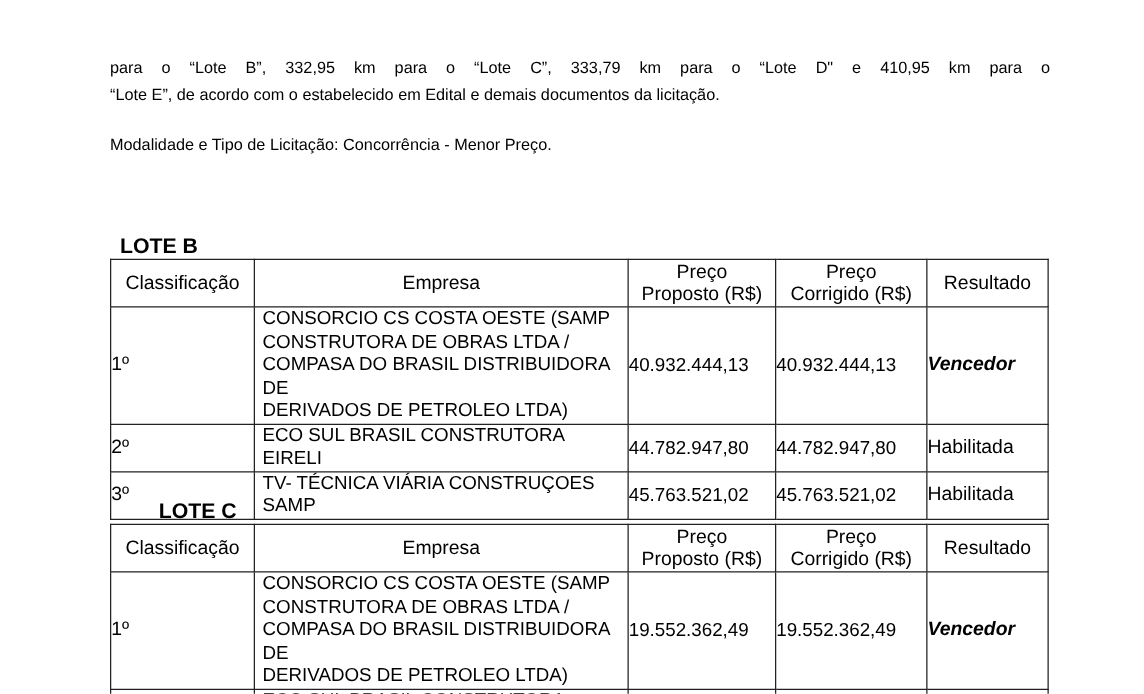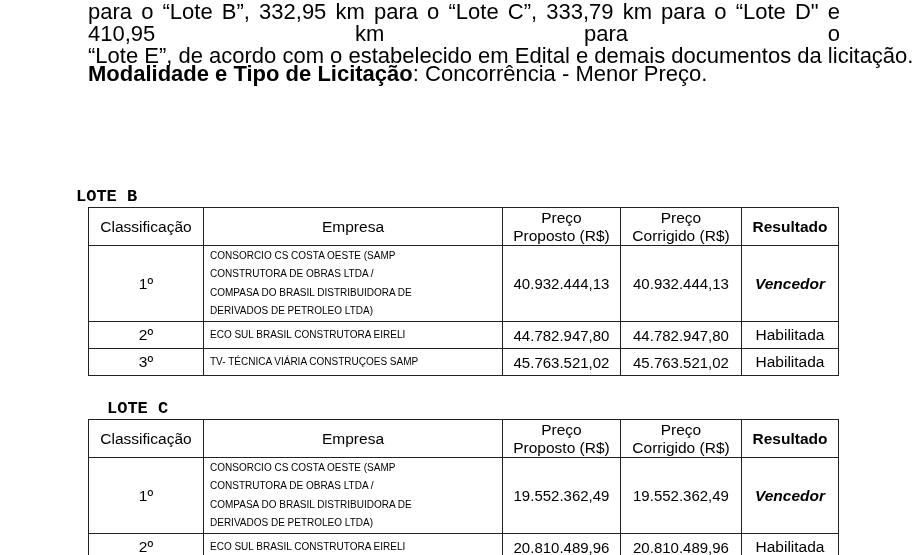--- a/index.html
+++ b/index.html
@@ -2,39 +2,39 @@
 <html><head>
 <meta charset="utf-8">
 <style>
   html, body { margin: 0; padding: 0; background: #ffffff; }
   body {
     width: 915px; height: 555px; overflow: hidden; position: relative;
     font-family: "Liberation Sans", sans-serif; color: #000;
   }
   .para {
     position: absolute; left: 88px; width: 752px;
-    font-size: 22px; line-height: 22px; text-align: justify;
+    font-size: 13px; line-height: 22px; text-align: justify; margin-top: 42px;
   }
   .para .line { display: block; white-space: nowrap; }
   .para .line.just { text-align: justify; text-align-last: justify; white-space: normal; }
-  b { font-weight: bold; }
+  b { font-weight: normal; }
   .lote-title {
-    position: absolute; left: 76px; font-size: 17px; font-weight: bold; line-height: 20px; font-family: Liberation Mono, monospace;
+    position: absolute; left: 96px; font-size: 17px; font-weight: bold; line-height: 20px;
   }
   table.res {
     position: absolute; left: 88px; width: 750px;
     border-collapse: collapse; font-size: 15.5px; table-layout: fixed;
   }
   table.res td, table.res th {
     border: 1.3px solid #222; padding: 0; font-weight: normal; vertical-align: middle;
   }
   table.res th { height: 37px; line-height: 18px; text-align: center; }
-  table.res th.bold { font-weight: bold; text-align: center; }
-  table.res td { text-align: center; }
-  table.res td.emp { text-align: left; padding-left: 6px; line-height: 18.5px; font-size: 10px; }
+  table.res th.bold { font-weight: normal; text-align: center; }
+  table.res td { }
+  table.res td.emp { text-align: left; padding-left: 6px; line-height: 18.5px; font-size: 15px; }
   table.res td.num { font-size: 15px; }
   table.res td.win { font-weight: bold; font-style: italic; }
   tr.tall td { height: 75px; }
   tr.short td { height: 26px; }
 </style>
 </head>
 <body>
 
 <div class="para" style="top:1px;">
   <span class="line just">para o “Lote B”, 332,95 km para o “Lote C”, 333,79 km para o “Lote D" e 410,95 km para o</span>

